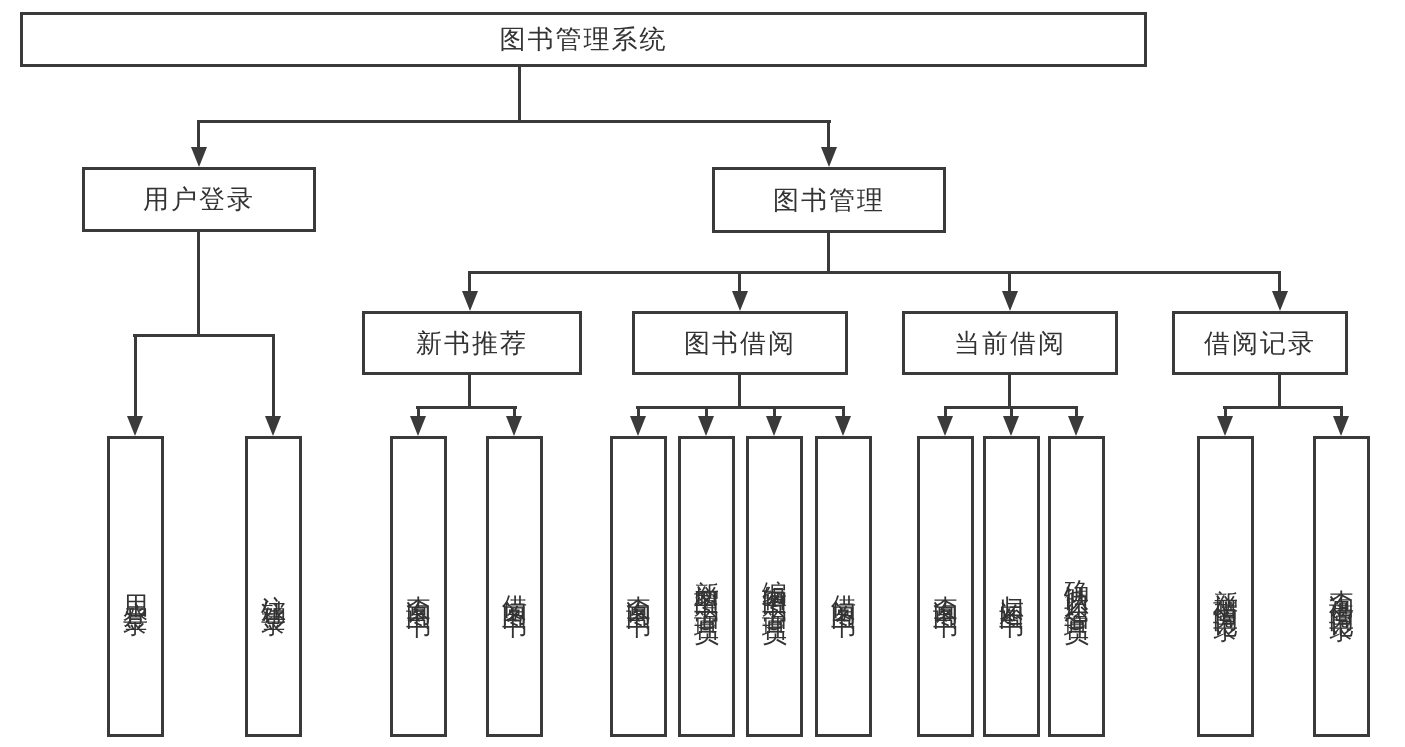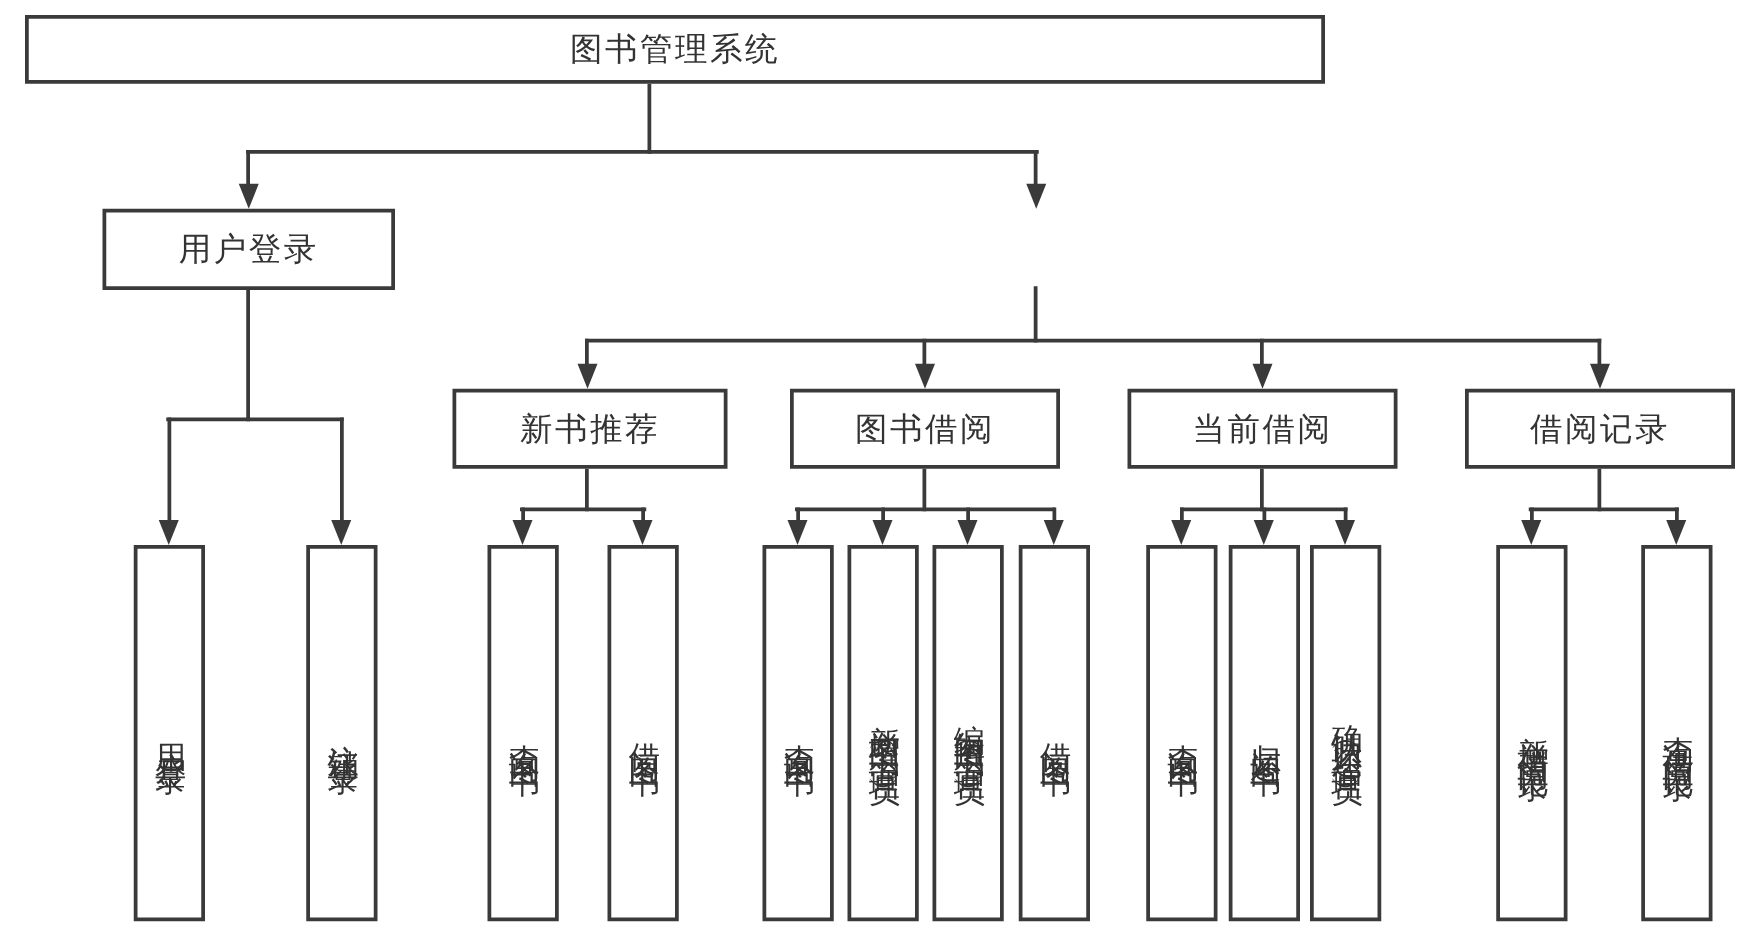--- a/index.html
+++ b/index.html
@@ -88,38 +88,41 @@
   <div class="arw" style="left:1003px;top:416px"></div>
   <div class="arw" style="left:1068px;top:416px"></div>
 
   <div class="vline" style="left:1278px;top:372px;height:37px"></div>
   <div class="hline" style="left:1223px;top:406px;width:120px"></div>
   <div class="vline" style="left:1224px;top:406px;height:16px"></div>
   <div class="vline" style="left:1340px;top:406px;height:16px"></div>
   <div class="arw" style="left:1217px;top:416px"></div>
   <div class="arw" style="left:1333px;top:416px"></div>
 
-  <div class="node" style="left:20px;top:12px;width:1040px;height:55px">
+  <div class="node" style="left:20px;top:12px;width:1127px;height:55px">
     <span>图书管理系统</span>
   </div>
 
   <div class="node" style="left:82px;top:167px;width:234px;height:65px">
     <span>用户登录</span>
+  </div>
+  <div class="node" style="left:712px;top:167px;width:234px;height:66px">
+    <span>图书管理</span>
   </div>
 
   <div class="node" style="left:362px;top:311px;width:220px;height:64px">
     <span>新书推荐</span>
   </div>
   <div class="node" style="left:902px;top:311px;width:216px;height:64px">
     <span>当前借阅</span>
   </div>
   <div class="node" style="left:632px;top:311px;width:216px;height:64px">
     <span>图书借阅</span>
   </div>
-  <div class="node" style="left:1172px;top:311px;width:216px;height:64px">
+  <div class="node" style="left:1172px;top:311px;width:176px;height:64px">
     <span>借阅记录</span>
   </div>
 
   <div class="node vnode" style="left:107px;top:436px;width:57px;height:301px">
     <span class="vtext">用户登录</span>
   </div>
   <div class="node vnode" style="left:245px;top:436px;width:57px;height:301px">
     <span class="vtext">注销登录</span>
   </div>
 

